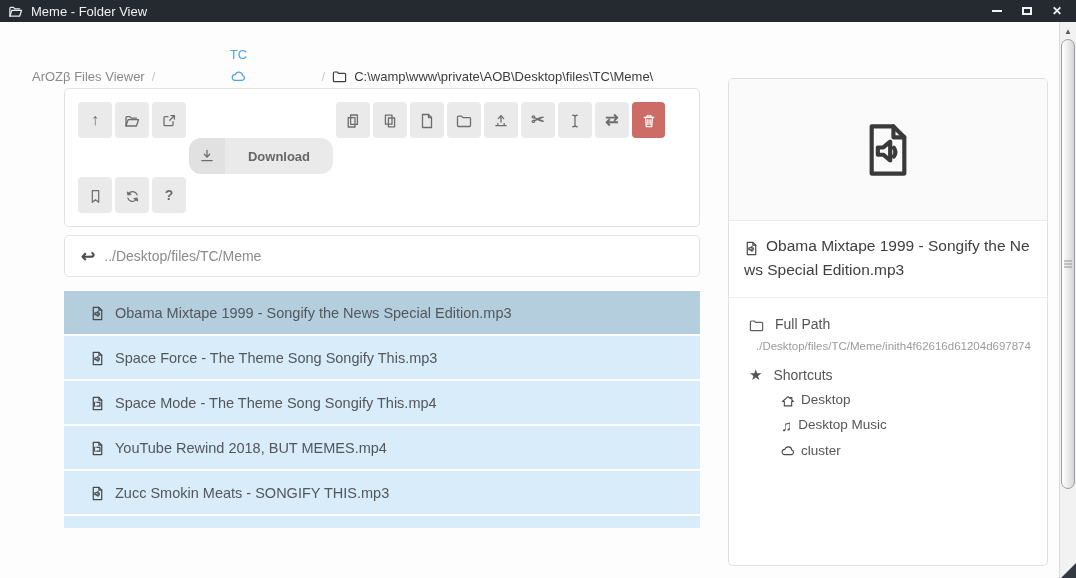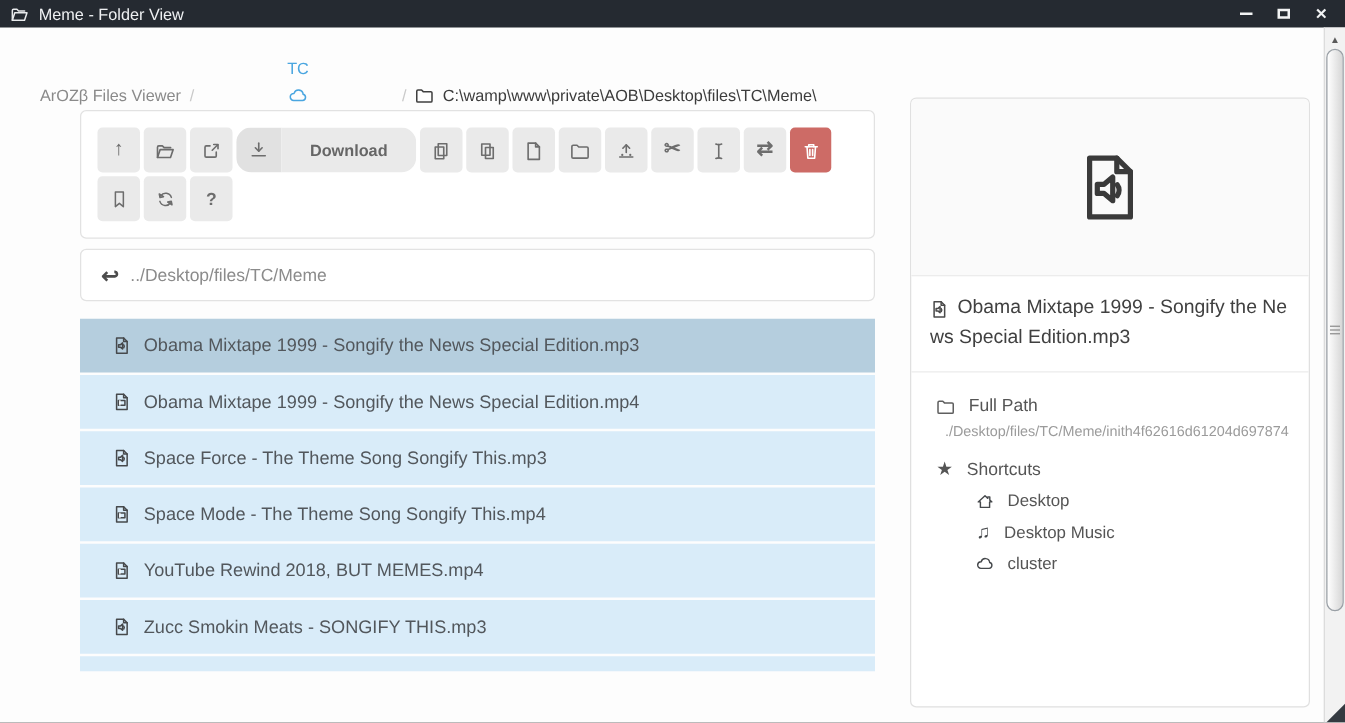--- a/index.html
+++ b/index.html
@@ -33,21 +33,21 @@
   .ic{display:inline-block;vertical-align:middle;}
   
   #left-col{position:absolute;top:88px;left:64px;width:636px;}
   .card{background:#fff;border:1px solid #e2e2e2;border-radius:5px;}
   #toolbar{padding:13px;}
   .btn-row{display:flex;gap:3px;}
   .btn-row + .btn-row{margin-top:3px;}
   .tbtn{width:34px;height:36px;background:#eaeaea;border-radius:4px;display:flex;align-items:center;justify-content:center;color:#6d6d6d;cursor:pointer;font-size:15px;}
   .tbtn.danger{background:#cd6b66;color:#fff;width:33px;}
   .tbtn .uni{font-weight:bold;font-size:16px;line-height:1;}
-  #btn-download{display:flex;height:36px;border-radius:12px;overflow:hidden;cursor:pointer;}
+  #btn-download{display:flex;height:36px;border-radius:12px;overflow:hidden;cursor:pointer;margin-top:36px;}
   #btn-download .dl-icon{width:36px;background:#e1e1e1;display:flex;align-items:center;justify-content:center;color:#6d6d6d;}
   #btn-download .dl-label{width:108px;background:#eaeaea;display:flex;align-items:center;justify-content:center;color:#666;font-size:13px;font-weight:bold;}
   
   #pathbar{margin-top:8px;height:42px;display:flex;align-items:center;gap:9px;padding:0 16px;}
   #pathbar .back{color:#4c4c4c;font-size:17px;font-weight:bold;line-height:1;cursor:pointer;}
   #pathbar .ptext{color:#8b8b8b;font-size:14px;}
   
   #file-list{margin-top:14px;}
   .frow{height:43px;margin-bottom:2px;background:#d9ecf9;display:flex;align-items:center;gap:10px;padding-left:26px;cursor:pointer;color:#52575c;font-size:14.5px;}
   .frow.selected{background:#b5cede;}
@@ -55,21 +55,21 @@
   .frow.partial{height:12px;}
   
   #side-panel{position:absolute;top:78px;left:728px;width:320px;height:488px;background:#fff;border:1px solid #e0e0e0;border-radius:5px;overflow:hidden;}
   #preview{height:142px;background:#fafafa;border-bottom:1px solid #ececec;display:flex;align-items:center;justify-content:center;color:#3a3a3a;}
   #file-title{padding:13px 15px 15px 15px;font-size:15.5px;color:#404040;line-height:1.55;word-break:break-all;border-bottom:1px solid #ececec;}
   #file-title .ic{color:#4a4a4a;margin-right:7px;position:relative;top:2px;}
   #details{padding:14px 0 0 0;}
   .detail-label{display:flex;align-items:center;gap:11px;padding:4px 0 4px 20px;color:#555;font-size:14px;}
   .detail-label .ic{color:#5f5f5f;}
   .detail-value{padding:3px 0 10px 27px;color:#9b9b9b;font-size:11.5px;white-space:nowrap;overflow:hidden;}
-  .shortcut{display:flex;align-items:center;gap:11px;padding:4.5px 0 4.5px 52px;color:#555;font-size:13.5px;cursor:pointer;}
+  .shortcut{display:flex;align-items:flex-start;gap:6px;padding:4.5px 0 4.5px 52px;color:#555;font-size:13.5px;cursor:pointer;}
   .shortcut .ic,.shortcut .uni{color:#46494c;}
   .uni{font-style:normal;}
   
   #resize-grip{position:absolute;right:0;bottom:0;width:0;height:0;border-left:15px solid transparent;border-bottom:15px solid #343a41;}
   svg.ic{fill:none;stroke:currentColor;stroke-width:1.3;stroke-linecap:round;stroke-linejoin:round;}
 </style>
 </head>
 <body>
 
 <svg width="0" height="0" style="position:absolute">
@@ -287,26 +287,20 @@
 
     <div id="file-list">
       <div class="frow selected">
         <span><svg class="ic" width="15" height="15">
               <use href="#sym-file-audio"></use>
             </svg></span>
         <span>Obama Mixtape 1999 - Songify the News Special Edition.mp3</span>
       </div>
       <div class="frow">
         <span><svg class="ic" width="15" height="15">
-              <use href="#sym-file-video"></use>
-            </svg></span>
-        <span>Obama Mixtape 1999 - Songify the News Special Edition.mp4</span>
-      </div>
-      <div class="frow">
-        <span><svg class="ic" width="15" height="15">
               <use href="#sym-file-audio"></use>
             </svg></span>
         <span>Space Force - The Theme Song Songify This.mp3</span>
       </div>
       <div class="frow">
         <span><svg class="ic" width="15" height="15">
               <use href="#sym-file-video"></use>
             </svg></span>
         <span>Space Mode - The Theme Song Songify This.mp4</span>
       </div>

